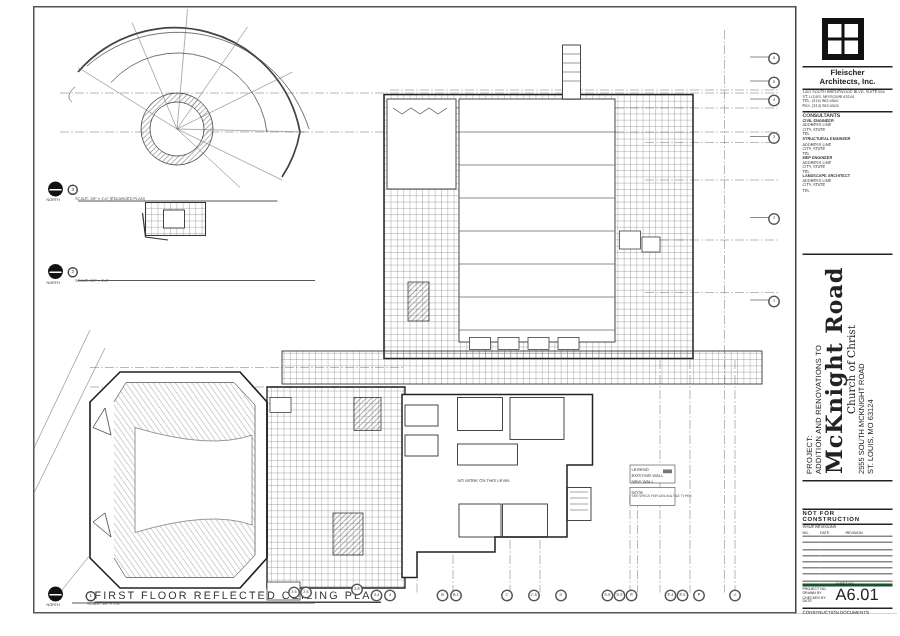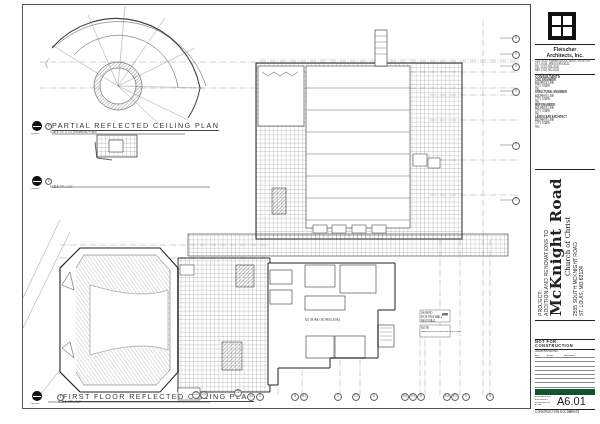--- a/index.html
+++ b/index.html
@@ -17,21 +17,21 @@
   .project .rot{position:absolute;left:58px;top:2px;transform-origin:0 0;transform:rotate(90deg) translateX(0) ;width:146px;}
   .project .rot{transform:rotate(-90deg);left:2px;top:146px;}
   .proj-label{font-size:5px;line-height:6px;letter-spacing:.2px;}
   .proj-name{font-size:15px;font-weight:bold;font-family:"DejaVu Serif",serif;line-height:15px;letter-spacing:.5px;}
   .proj-sub{font-size:7px;font-family:"DejaVu Serif",serif;line-height:8px;padding-left:40px;}
   .proj-addr{font-size:5px;line-height:6px;}
   .rev{position:absolute;left:4px;top:335px;width:60px;font-size:2.6px;line-height:3px;}
   .rev .stamp{font-size:4px;letter-spacing:.5px;font-weight:bold;line-height:4px;border-top:1px solid #222;}
   .rev table{border-collapse:collapse;width:100%;margin-top:1px;}
   .rev td{border-bottom:1px solid #888;height:3.2px;font-size:2.4px;padding:0;}
-  .sheetno{position:absolute;left:4px;top:385px;width:60px;border-top:6px solid #14532d;}
+  .sheetno{position:absolute;left:4px;top:385px;width:60px;border-top:2px solid #14532d;}
   .sheetno .num{position:absolute;left:22px;top:0px;font-size:11px;line-height:12px;}
   .sheetno .meta{position:absolute;left:0;top:1px;font-size:2.4px;line-height:2.8px;width:20px;}
   .sheetno .issue{position:absolute;left:0;top:14px;font-size:3px;border-top:1px solid #222;width:60px;}
   .plan-title{position:absolute;font-size:7.2px;letter-spacing:1.4px;color:#333;white-space:nowrap;border-bottom:1px solid #444;line-height:8px;}
   .plan-scale{position:absolute;font-size:2.6px;color:#555;white-space:nowrap;}
   .north{position:absolute;width:10px;height:10px;border-radius:50%;background:#111;}
   .north::after{content:"";position:absolute;left:1px;right:1px;top:4.5px;height:1px;background:#fff;}
   .north-lbl{position:absolute;font-size:2.5px;color:#333;}
   .callnum{position:absolute;width:5px;height:5px;border:0.8px solid #444;border-radius:50%;font-size:3px;text-align:center;line-height:5px;}
   .grid-bubble{position:absolute;width:6px;height:6px;border:0.7px solid #555;border-radius:50%;font-size:2.6px;line-height:6px;text-align:center;color:#444;background:#fff;}
@@ -194,21 +194,20 @@
     <g stroke="#444" stroke-width="0.6">
       <line x1="52" y1="134" x2="185" y2="134"></line>
       <line x1="52" y1="187" x2="210" y2="187"></line>
       <line x1="48" y1="402" x2="210" y2="402"></line>
     </g>
   </svg>
 
   <div class="north" style="left:32px;top:121px;"></div>
   <div class="north-lbl" style="left:31px;top:132px;">NORTH</div>
   <div class="callnum" style="left:45px;top:123px;">3</div>
-  <div class="plan-title" style="left:52px;top:122px;">PARTIAL REFLECTED CEILING PLAN</div>
   <div class="plan-scale" style="left:50px;top:131px;">SCALE: 1/8" = 1'-0"  [ENLARGED PLAN]</div>
 
   <div class="north" style="left:32px;top:176px;"></div>
   <div class="north-lbl" style="left:31px;top:187px;">NORTH</div>
   <div class="callnum" style="left:45px;top:178px;">2</div>
   <div class="plan-scale" style="left:50px;top:186px;">SCALE: 1/8" = 1'-0"</div>
 
   <div class="north" style="left:32px;top:391px;"></div>
   <div class="north-lbl" style="left:31px;top:402px;">NORTH</div>
   <div class="callnum" style="left:57px;top:394px;">1</div>

